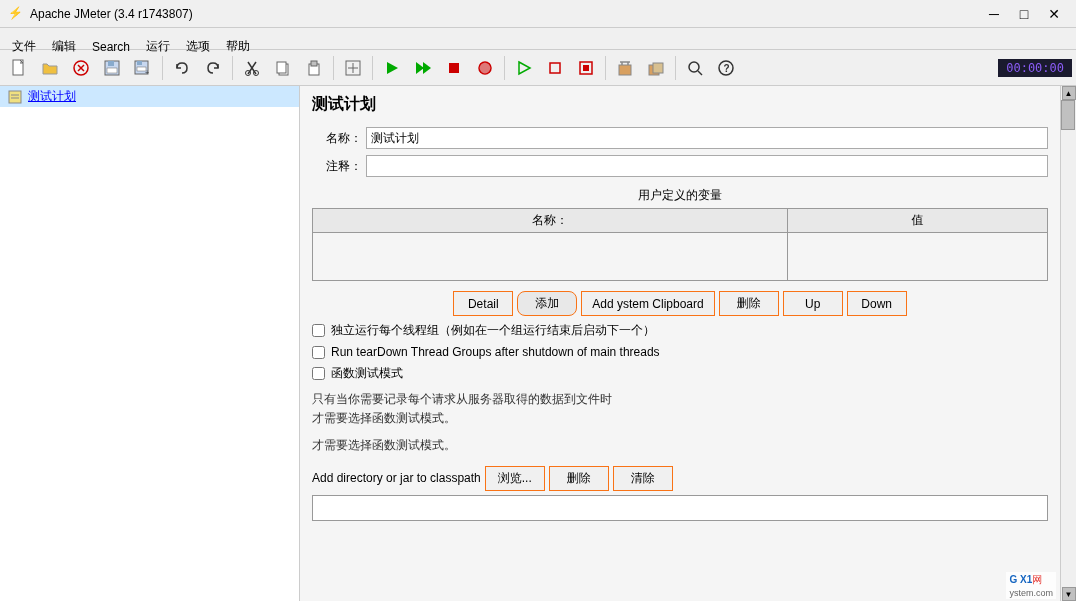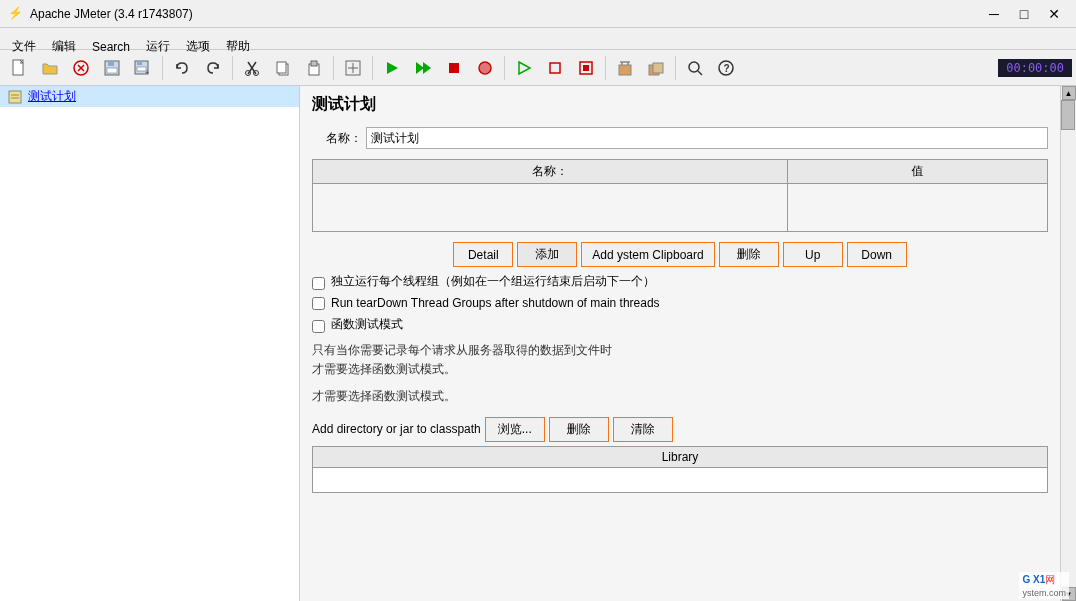--- a/index.html
+++ b/index.html
@@ -177,21 +177,21 @@
       background: #f0f0f0;
       cursor: pointer;
       font-size: 12px;
       min-width: 60px;
     }
     .action-btn.primary { background: #f0f0f0; }
 
     
     .checkbox-row {
       display: flex;
-      align-items: flex-end;
+      align-items: center;
       margin: 6px 0;
       font-size: 12px;
     }
     .checkbox-row input { margin-right: 6px; }
 
     
     .desc-text {
       font-size: 12px;
       color: #333;
       margin: 8px 0;
@@ -219,21 +219,21 @@
       background: #e8e8e8;
       border-bottom: 1px solid #999;
       padding: 3px;
       font-size: 12px;
     }
 
     
     .watermark {
       position: fixed;
       bottom: 2px;
-      right: 7px;
+      right: 20px;
       font-size: 10px;
       color: #666;
       background: rgba(255,255,255,0.8);
       padding: 1px 3px;
     }
   </style>
 </head>
 <body>
 
 <div class="title-bar">
@@ -418,41 +418,46 @@
   <div class="right-panel">
     <div class="content-area">
 
       <div class="section-title">测试计划</div>
 
       <div class="form-row">
         <label class="form-label">名称：</label>
         <input type="text" class="form-input" value="测试计划" style="">
       </div>
 
+      <div class="form-row">
+        <label class="form-label">注释：</label>
+        <input type="text" class="form-input" value="" style="">
+      </div>
 
       <div class="vars-section">
+        <div class="vars-section-title">用户定义的变量</div>
         <table class="vars-table">
           <thead>
             <tr>
               <th>名称：</th>
               <th>值</th>
             </tr>
           </thead>
           <tbody>
             <tr>
               <td style="height:48px;"></td>
               <td></td>
             </tr>
           </tbody>
         </table>
       </div>
 
       <div class="btn-row">
         <button class="action-btn">Detail</button>
-        <button class="action-btn primary" style="background:#e8e8e8;">添加</button>
+        <button class="action-btn primary" style="background:#e8e8e8;border-radius:8px;">添加</button>
         <button class="action-btn">Add ystem Clipboard</button>
         <button class="action-btn">删除</button>
         <button class="action-btn">Up</button>
         <button class="action-btn">Down</button>
       </div>
 
       <div class="checkbox-row">
         <input type="checkbox" id="chk-independent" style="">
         <label for="chk-independent">独立运行每个线程组（例如在一个组运行结束后启动下一个）</label>
       </div>
@@ -477,21 +482,20 @@
       </div>
 
       <div class="classpath-section">
         <div class="classpath-row">
           <span>Add directory or jar to classpath</span>
           <button class="action-btn">浏览...</button>
           <button class="action-btn">删除</button>
           <button class="action-btn">清除</button>
         </div>
         <div class="classpath-table">
-          <div class="classpath-table-header">Library</div>
           <div style="height: 24px;"></div>
         </div>
       </div>
 
     </div>
   </div>
 
   <div style="width:16px; background:#f0f0f0; border-left:1px solid #ccc; display:flex; flex-direction:column; align-items:center;">
     <div style="width:14px; height:14px; background:#c0c0c0; border:1px solid #999; cursor:pointer; display:flex; align-items:center; justify-content:center; font-size:8px;">▲</div>
     <div style="flex:1; width:100%; position:relative;">

